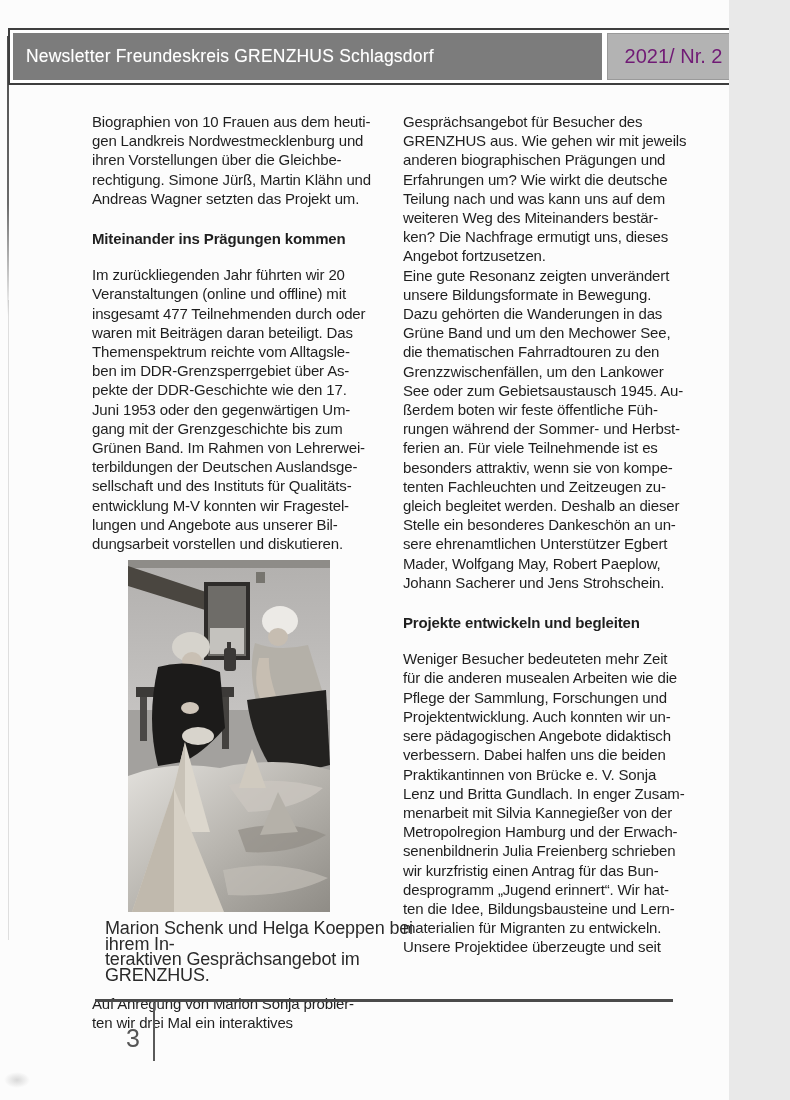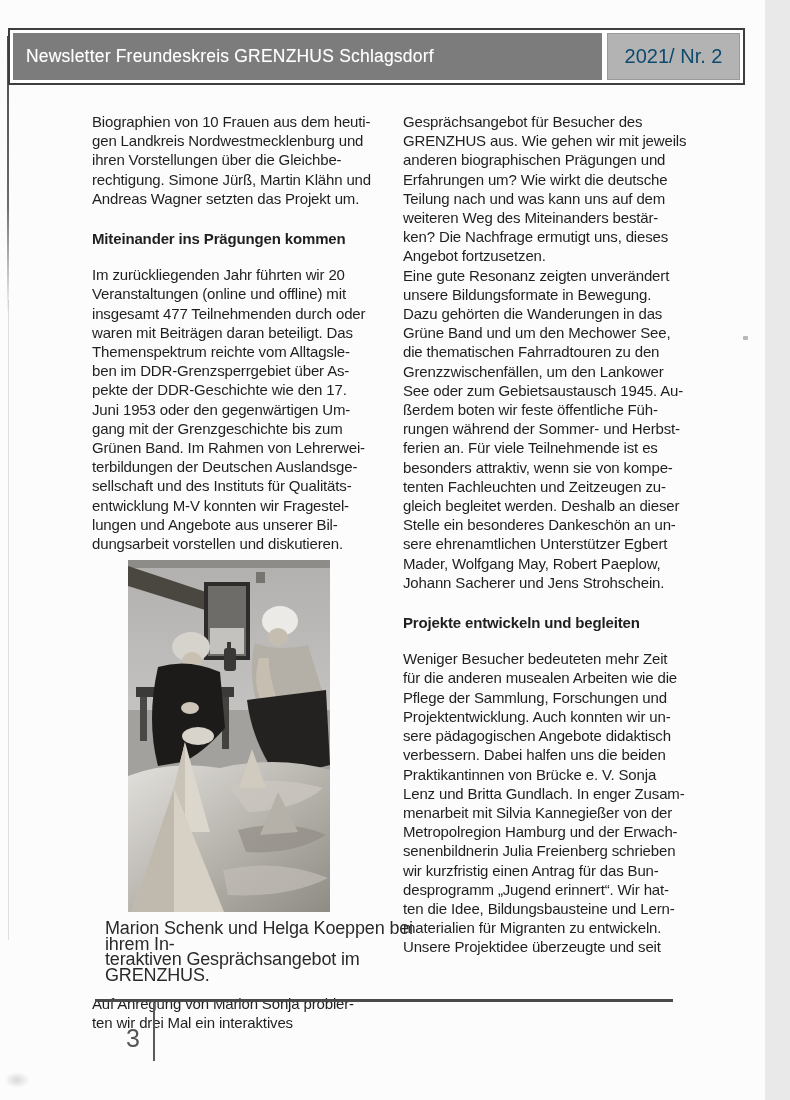--- a/index.html
+++ b/index.html
@@ -3,21 +3,20 @@
 <meta charset="utf-8">
 <style>
   html,body{margin:0;padding:0;background:#e9e9e9;}
   .page{
     position:relative;
     width:729px;height:1100px;
     background:#fcfcfc;
     overflow:hidden;
     font-family:"Liberation Sans","DejaVu Sans",sans-serif;
     color:#1f1f1f;
-    padding-left:36px;
   }
   
   .header-frame{
     position:absolute;left:8px;top:28px;width:737px;height:57px;
     border:2px solid #3e3e3e;
     background:#ffffff;
     box-sizing:border-box;
     padding:3px;
     display:flex;gap:5px;
   }
@@ -27,21 +26,21 @@
     color:#ffffff;
     display:flex;align-items:center;
     padding-left:13px;
     font-size:17.5px;
     letter-spacing:0.2px;
     text-shadow:0 0 1px rgba(255,255,255,.4);
   }
   .issue-box{
     width:133px;
     background:#b3b3b3;
-    color:#0c4a6e;
+    color:#701a75;
     display:flex;align-items:center;justify-content:center;
     font-size:20px;
     border:1px solid #9a9a9a;
     box-sizing:border-box;
   }
   
   .col{
     position:absolute;top:112px;width:335px;
     font-size:15px;line-height:19.2px;
     letter-spacing:-0.15px;

